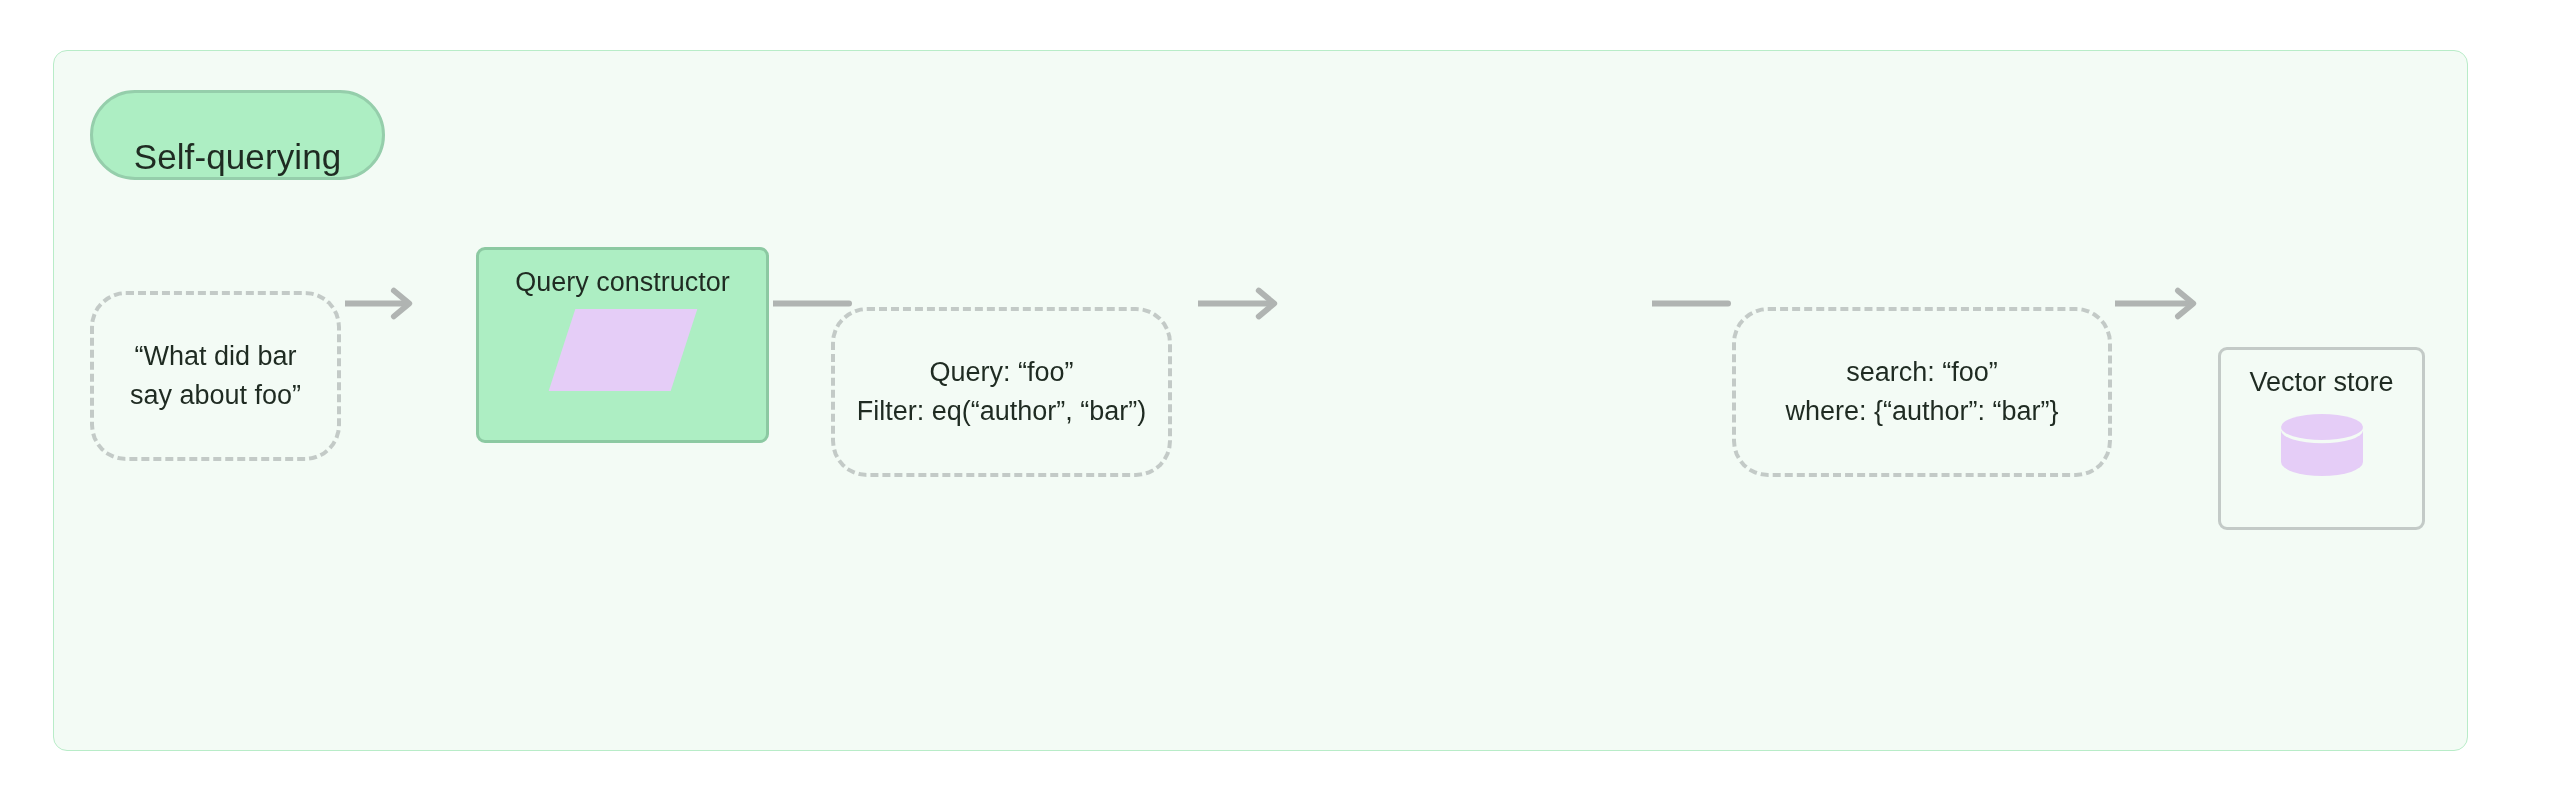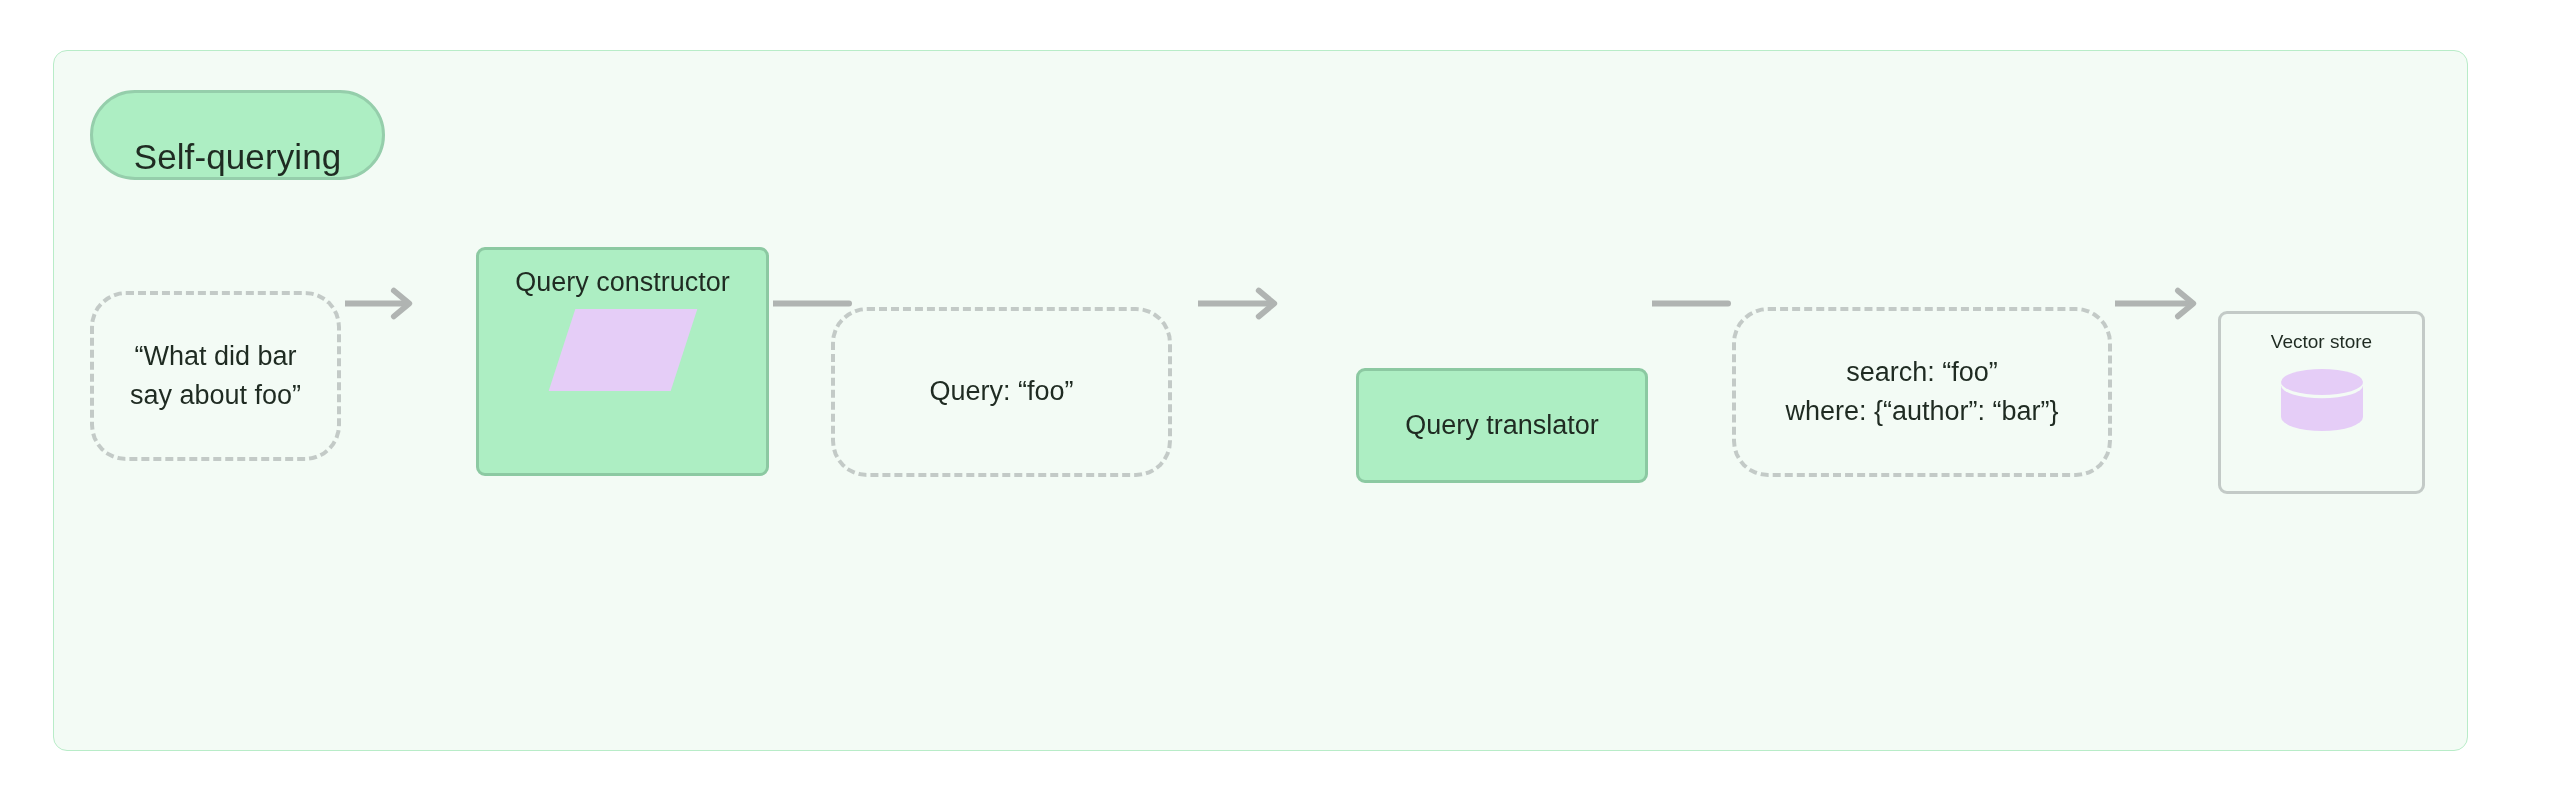--- a/index.html
+++ b/index.html
@@ -93,23 +93,24 @@
   .node.process .node-label {
     white-space: nowrap;
   }
 
   
   .node.plain {
     background: transparent;
     border: 3.2px solid #c3cac7;
     border-radius: 9px;
     color: #1f2b22;
-    font-size: 19px;
+    font-size: 27px;
     justify-content: flex-start;
     padding-top: 16.7px;
+    margin-top: 36px;
   }
 
   
   .icon-parallelogram {
     margin-top: 11.6px;
     width: 122px;
     height: 82px;
     background: #e5cdf7;
     transform: skewX(-18deg);
   }
@@ -164,45 +165,43 @@
       <span class="line">say about foo”</span>
     </div>
 
     <div class="edge" style="left:291px; top:233px; width:72px;">
       <svg width="72" height="39" viewBox="0 0 112 60">
         <line x1="0" y1="30" x2="96" y2="30" stroke="#b0b4b2" stroke-width="9" stroke-linecap="round"></line>
         <polyline points="76,10 100,30 76,50" fill="none" stroke="#b0b4b2" stroke-width="9" stroke-linecap="round" stroke-linejoin="round"></polyline>
       </svg>
     </div>
 
-    <div class="node process with-icon" style="left:422px; top:196px; width:293px; height:229px;">
+    <div class="node process with-icon" style="left:422px; top:196px; width:293px; height:196px;">
       <span class="node-label">Query constructor</span>
       <span class="icon-parallelogram"></span>
     </div>
 
     <div class="edge" style="left:719px; top:233px; width:80px;">
       <svg width="80" height="39" viewBox="0 0 124 60">
         <line x1="0" y1="30" x2="118" y2="30" stroke="#b0b4b2" stroke-width="9" stroke-linecap="round"></line>
       </svg>
     </div>
 
     <div class="node dashed" style="left:777px; top:256px; width:341px; height:170px;">
       <span class="line">Query: “foo”</span>
+      <span class="line">Filter: eq(“author”, “bar”)</span>
     </div>
 
     <div class="edge" style="left:1144px; top:233px; width:84px;">
       <svg width="84" height="39" viewBox="0 0 130 60">
         <line x1="0" y1="30" x2="114" y2="30" stroke="#b0b4b2" stroke-width="9" stroke-linecap="round"></line>
         <polyline points="94,10 118,30 94,50" fill="none" stroke="#b0b4b2" stroke-width="9" stroke-linecap="round" stroke-linejoin="round"></polyline>
       </svg>
     </div>
 
-    <div class="node process" style="left:1302px; top:317px; width:292px; height:115px;">
-      <span class="node-label">Query translator</span>
-    </div>
 
     <div class="edge" style="left:1598px; top:233px; width:80px;">
       <svg width="80" height="39" viewBox="0 0 124 60">
         <line x1="0" y1="30" x2="118" y2="30" stroke="#b0b4b2" stroke-width="9" stroke-linecap="round"></line>
       </svg>
     </div>
 
     <div class="node dashed" style="left:1678px; top:256px; width:380px; height:170px;text-align:right;">
       <span class="line">search: “foo”</span>
       <span class="line">where: {“author”: “bar”}</span>

